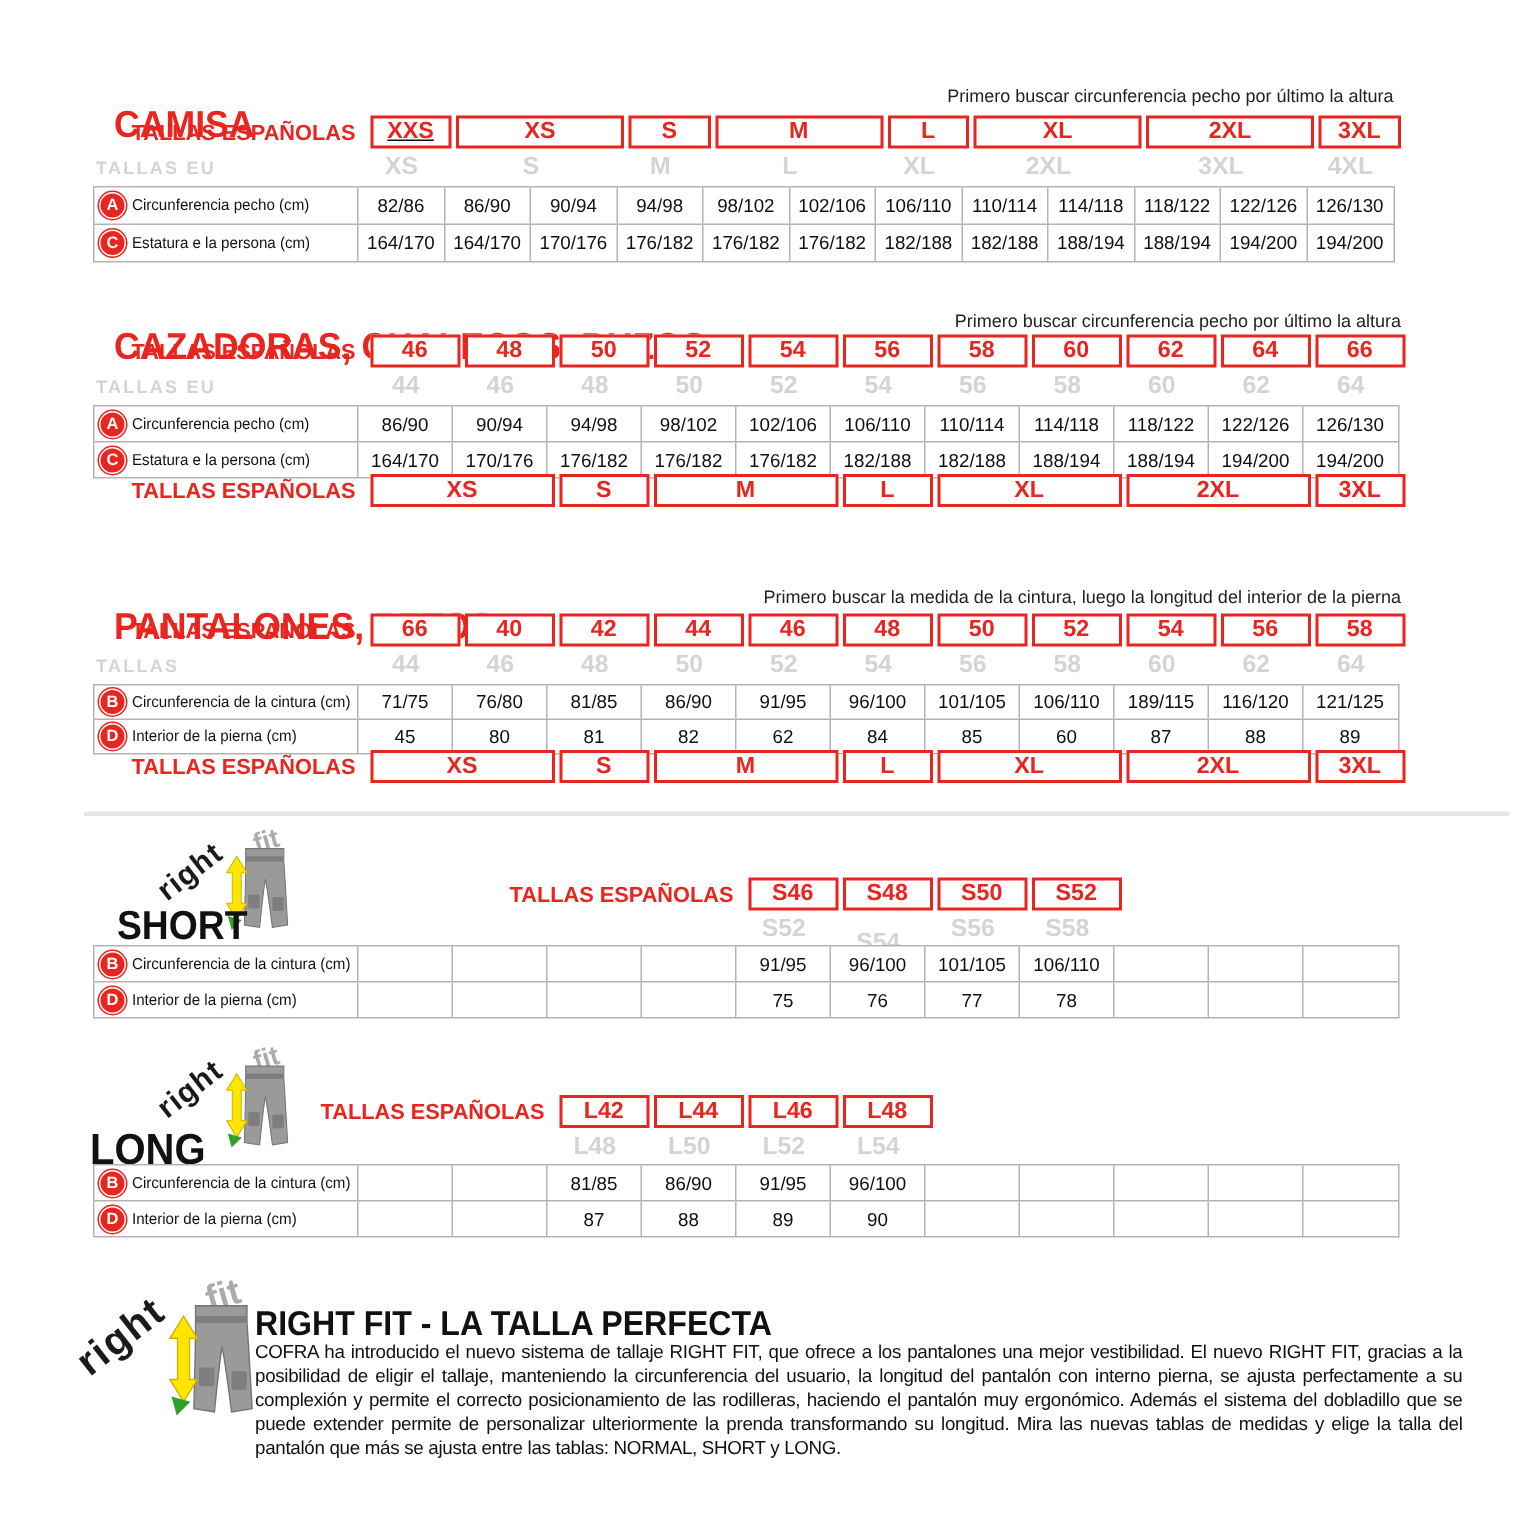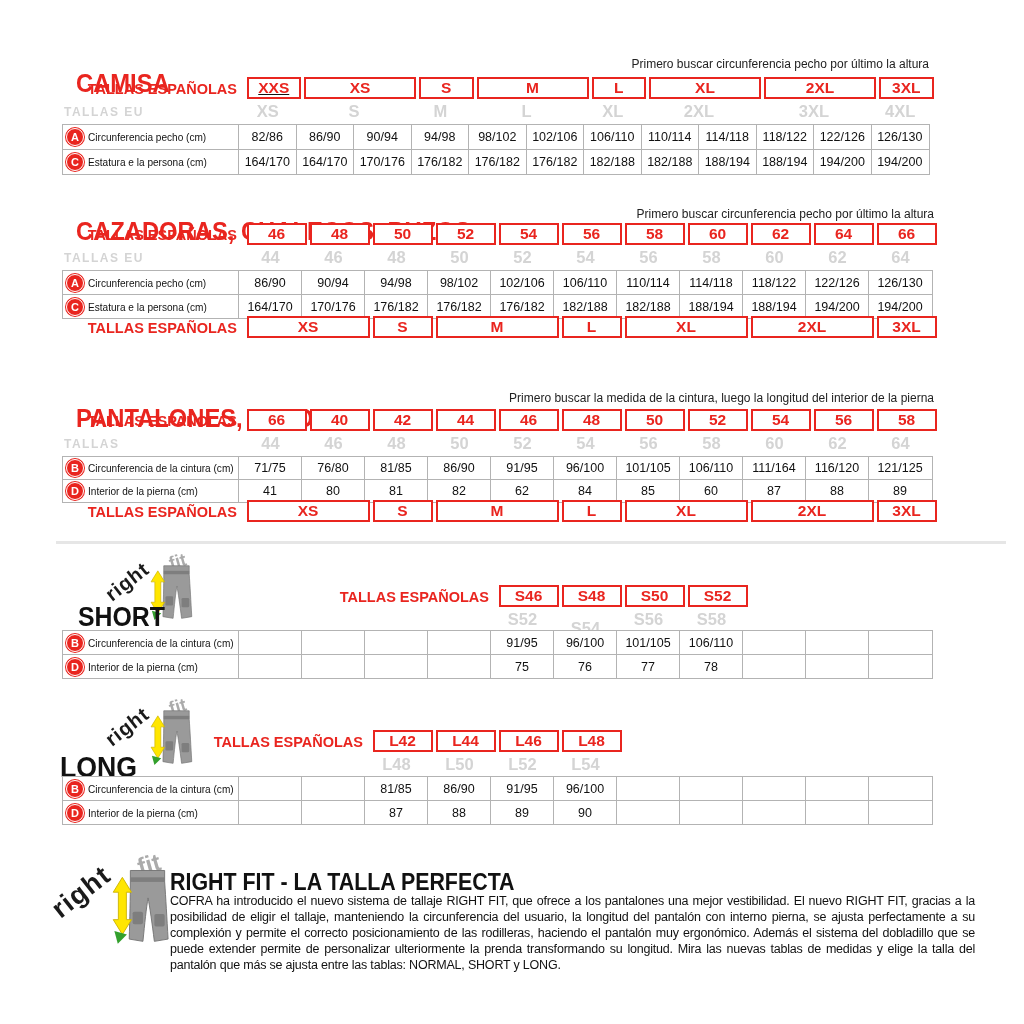--- a/index.html
+++ b/index.html
@@ -315,30 +315,30 @@
             <span class="d-label-text">Circunferencia de la cintura (cm)</span>
           </div>
           <div class="d-cell" style="width: 63px;">71/75</div>
           <div class="d-cell" style="width: 63px;">76/80</div>
           <div class="d-cell" style="width: 63px;">81/85</div>
           <div class="d-cell" style="width: 63px;">86/90</div>
           <div class="d-cell" style="width: 63px;">91/95</div>
           <div class="d-cell" style="width: 63px;">96/100</div>
           <div class="d-cell" style="width: 63px;">101/105</div>
           <div class="d-cell" style="width: 63px;">106/110</div>
-          <div class="d-cell" style="width: 63px;">111/164</div>
+          <div class="d-cell" style="width: 63px;">189/115</div>
           <div class="d-cell" style="width: 63px;">116/120</div>
           <div class="d-cell" style="width: 63px;">121/125</div>
         </div>
         <div class="d-row" style="height: 22px;">
           <div class="d-label" style="width: 175px;">
             <span class="badge">D</span>
             <span class="d-label-text">Interior de la pierna (cm)</span>
           </div>
-          <div class="d-cell" style="width: 63px;">41</div>
+          <div class="d-cell" style="width: 63px;">45</div>
           <div class="d-cell" style="width: 63px;">80</div>
           <div class="d-cell" style="width: 63px;">81</div>
           <div class="d-cell" style="width: 63px;">82</div>
           <div class="d-cell" style="width: 63px;">62</div>
           <div class="d-cell" style="width: 63px;">84</div>
           <div class="d-cell" style="width: 63px;">85</div>
           <div class="d-cell" style="width: 63px;">60</div>
           <div class="d-cell" style="width: 63px;">87</div>
           <div class="d-cell" style="width: 63px;">88</div>
           <div class="d-cell" style="width: 63px;">89</div>

